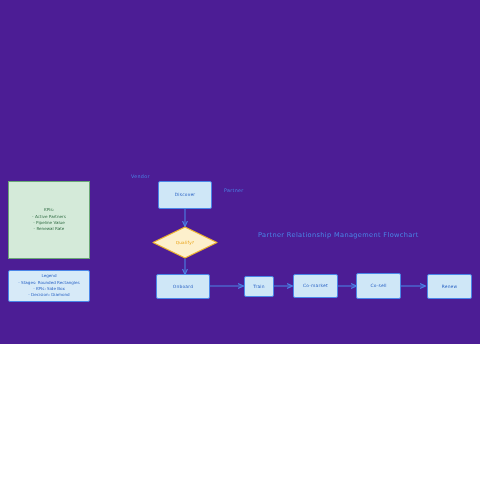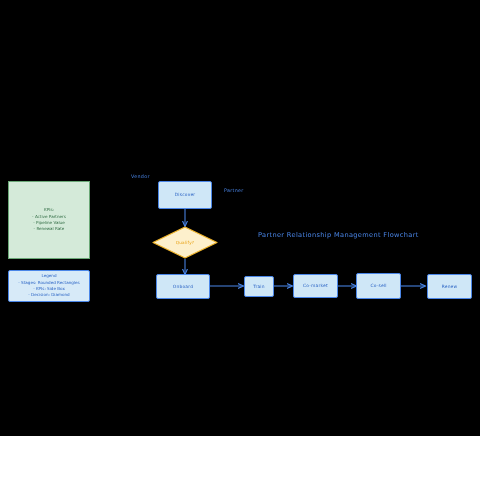--- a/index.html
+++ b/index.html
@@ -3,22 +3,22 @@
 <meta charset="utf-8">
 <style>
   html, body {
     margin: 0;
     padding: 0;
     background: #ffffff;
   }
   #canvas {
     position: relative;
     width: 480px;
-    height: 436px;
-    background: #000000;
+    height: 344px;
+    background: #4c1d95;
     overflow: hidden;
     font-family: "DejaVu Sans", sans-serif;
   }
 
   
   .node {
     position: absolute;
     box-sizing: border-box;
     display: flex;
     align-items: center;

